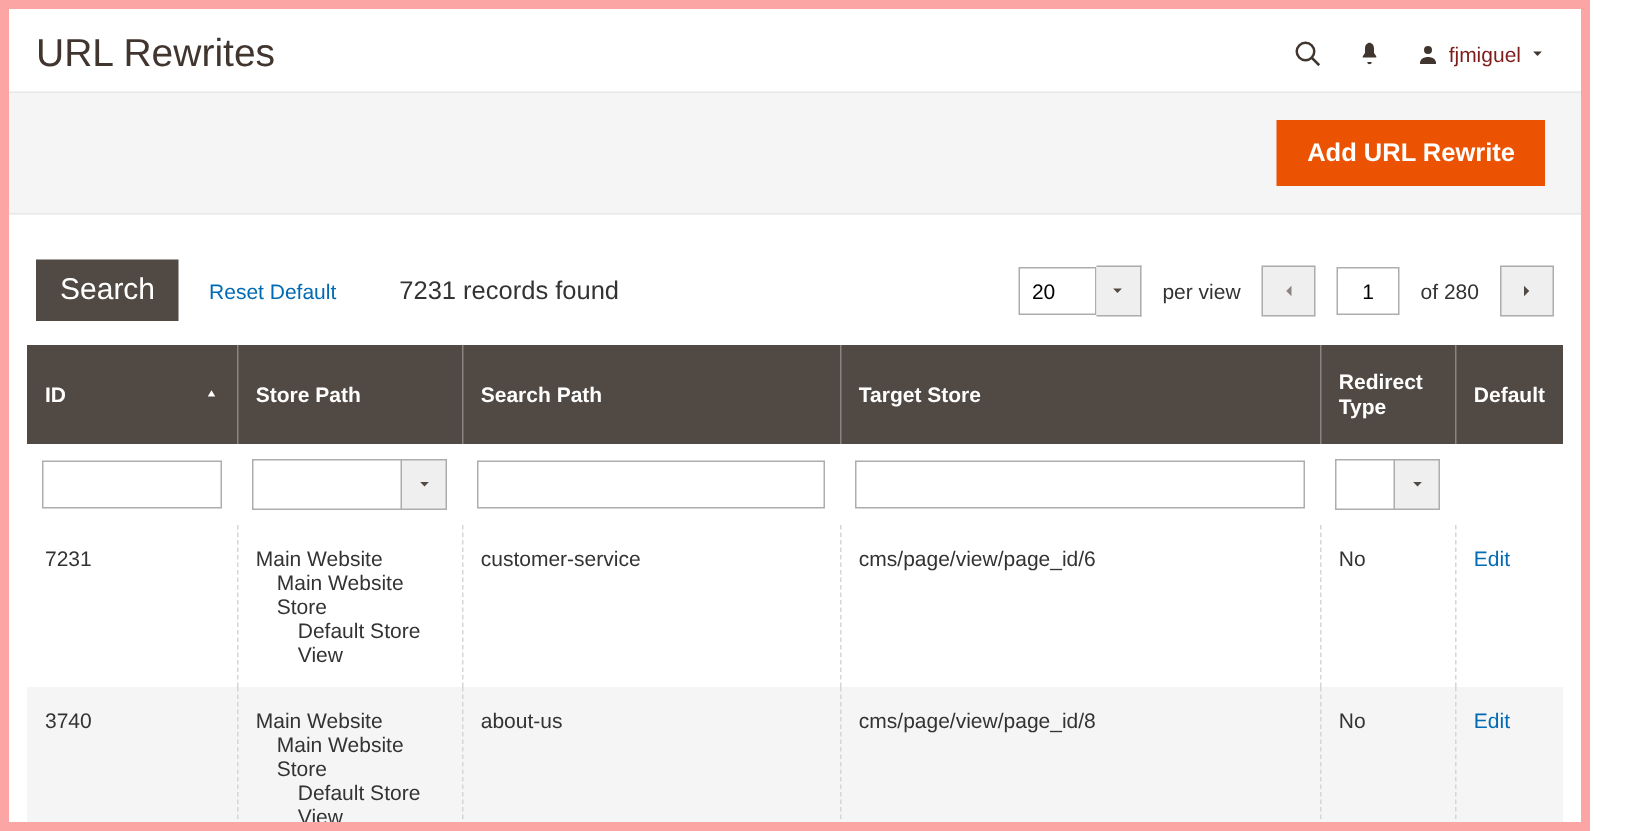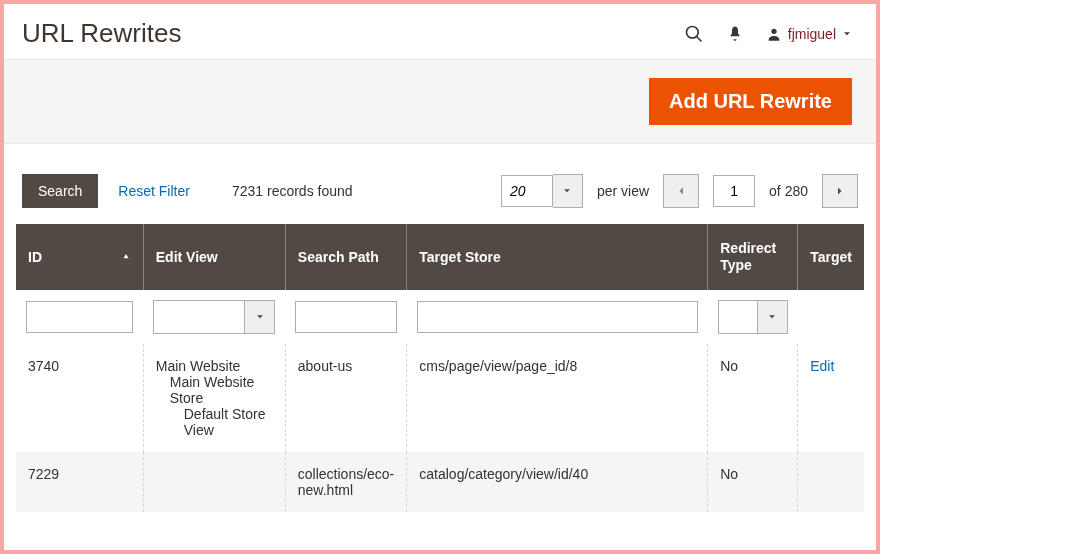--- a/index.html
+++ b/index.html
@@ -1,32 +1,32 @@
 <!DOCTYPE html>
 <html><head>
   <meta charset="utf-8">
   <style>
     * { box-sizing: border-box; margin: 0; padding: 0; }
     body { font-family: -apple-system, BlinkMacSystemFont, "Segoe UI", Helvetica, Arial, sans-serif; font-size: 14px; color: #333; background: #fff; }
-    .page { border: 4px solid #fca5a5; width: 880px; height: 554px; overflow: hidden; }
+    .page { border: 6px solid #fca5a5; width: 1060px; height: 554px; overflow: hidden; }
     .header { display: flex; align-items: center; justify-content: space-between; padding: 14px 24px 10px 18px; }
     .page-title { font-size: 26px; font-weight: 400; color: #41362f; }
     .header-icons { display: flex; align-items: center; gap: 22px; }
     .hicon { display: inline-flex; align-items: center; justify-content: center; cursor: pointer; }
     .user-block { display: flex; align-items: center; gap: 6px; cursor: pointer; }
     .user-name { font-size: 14px; color: #7f1d1d; }
     .actions-bar { background: #f5f5f5; padding: 18px 24px; display: flex; justify-content: flex-end; border-top: 1px solid #e8e8e8; border-bottom: 1px solid #e8e8e8; }
-    .btn-primary { background: #eb5202; color: #fff; border: none; padding: 12px 20px; font-size: 20px; font-weight: 600; cursor: pointer; }
+    .btn-primary { background: #eb5202; color: #fff; border: none; padding: 12px 20px; font-size: 17px; font-weight: 600; cursor: pointer; }
     .toolbar { display: flex; align-items: center; padding: 30px 18px 16px 18px; gap: 20px; }
-    .btn-search { background: #514943; color: #fff; border: none; padding: 9px 16px; font-size: 14px; cursor: pointer; }
+    .btn-search { background: #514943; color: #fff; border: none; padding: 9px 16px; font-size: 20px; cursor: pointer; }
     .link-reset { color: #006bb4; font-size: 14px; cursor: pointer; }
-    .records-found { color: #333; font-size: 14px; margin-left: 22px; }
+    .records-found { color: #333; font-size: 17px; margin-left: 22px; }
     .toolbar-right { margin-left: auto; display: flex; align-items: center; gap: 14px; }
     .select-wrap { display: flex; align-items: center; }
-    .input-small { border: 1px solid #adadad; padding: 7px 8px; font-size: 14px; width: 52px; text-align: left; background: #fff; font-style: italic; }
+    .input-small { border: 1px solid #adadad; padding: 7px 8px; font-size: 14px; width: 52px; text-align: left; background: #fff; }
     .input-page { border: 1px solid #adadad; padding: 7px 8px; font-size: 14px; width: 42px; text-align: center; background: #fff; }
     .select-btn { border: 1px solid #adadad; border-left: none; width: 30px; height: 34px; background: #efefef; cursor: pointer; display: inline-flex; align-items: center; justify-content: center; }
     .pager-btn { border: 1px solid #adadad; width: 36px; height: 34px; background: #efefef; cursor: pointer; display: inline-flex; align-items: center; justify-content: center; }
     .pager-label { color: #333; font-size: 14px; }
     .table-wrap { padding: 0 12px; }
     table { width: 100%; border-collapse: collapse; }
     thead th { background: #514943; color: #fff; font-weight: 600; font-size: 14px; text-align: left; padding: 16px 12px; border-left: 1px solid #8a837f; vertical-align: middle; }
     thead th:first-child { border-left: none; }
     thead th .sort-arrow { float: right; }
     .filter-row td { background: #fff; padding: 10px 10px; border: none; }
@@ -79,21 +79,21 @@
       </span>
     </div>
   </div>
 
   <div class="actions-bar">
     <button class="btn-primary">Add URL Rewrite</button>
   </div>
 
   <div class="toolbar">
     <button class="btn-search">Search</button>
-    <span class="link-reset">Reset Filter</span>
+    <span class="link-reset">Reset Default</span>
     <span class="records-found">7231 records found</span>
     <div class="toolbar-right">
       <div class="select-wrap">
         <input class="input-small" value="20" style="">
         <span class="select-btn">
           <svg width="10" height="10" viewBox="0 0 24 24" fill="#514943">
               <path d="M5 8l7 7 7-7z"></path>
             </svg>
         </span>
       </div>
@@ -126,25 +126,25 @@
       <thead>
         <tr>
           <th>
             <span>ID</span>
             <span class="sort-arrow">
               <svg width="10" height="10" viewBox="0 0 24 24" fill="#fff">
                   <path d="M12 5l-6 10h12z"></path>
                 </svg>
             </span>
           </th>
-          <th>Edit View</th>
+          <th>Store Path</th>
           <th>Search Path</th>
           <th>Target Store</th>
           <th class="redirect-head">Redirect Type</th>
-          <th>Target</th>
+          <th>Default</th>
         </tr>
       </thead>
       <tbody>
         <tr class="filter-row">
           <td><input class="filter-input" value="" style=""></td>
           <td>
             <div class="filter-select">
               <input class="filter-input" value="" style="">
               <span class="select-btn">
                 <svg width="10" height="10" viewBox="0 0 24 24" fill="#514943">
@@ -161,20 +161,32 @@
               <span class="select-btn">
                 <svg width="10" height="10" viewBox="0 0 24 24" fill="#514943">
                     <path d="M5 8l7 7 7-7z"></path>
                   </svg>
               </span>
             </div>
           </td>
           <td></td>
         </tr>
 
+        <tr class="data-row">
+          <td>7231</td>
+          <td>
+            <div class="store-line1">Main Website</div>
+            <div class="store-line2">Main Website Store</div>
+            <div class="store-line3">Default Store View</div>
+          </td>
+          <td>customer-service</td>
+          <td>cms/page/view/page_id/6</td>
+          <td>No</td>
+          <td><span class="link-action">Edit</span></td>
+        </tr>
 
         <tr class="data-row">
           <td>3740</td>
           <td>
             <div class="store-line1">Main Website</div>
             <div class="store-line2">Main Website Store</div>
             <div class="store-line3">Default Store View</div>
           </td>
           <td>about-us</td>
           <td>cms/page/view/page_id/8</td>

